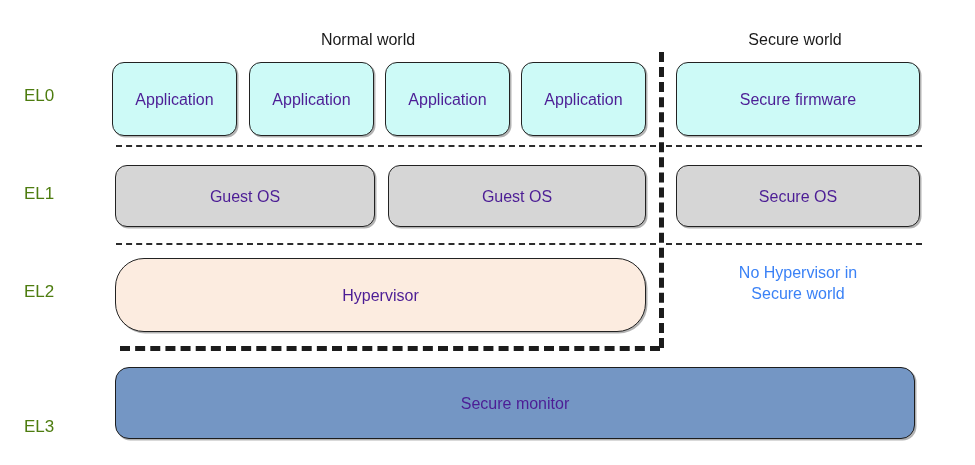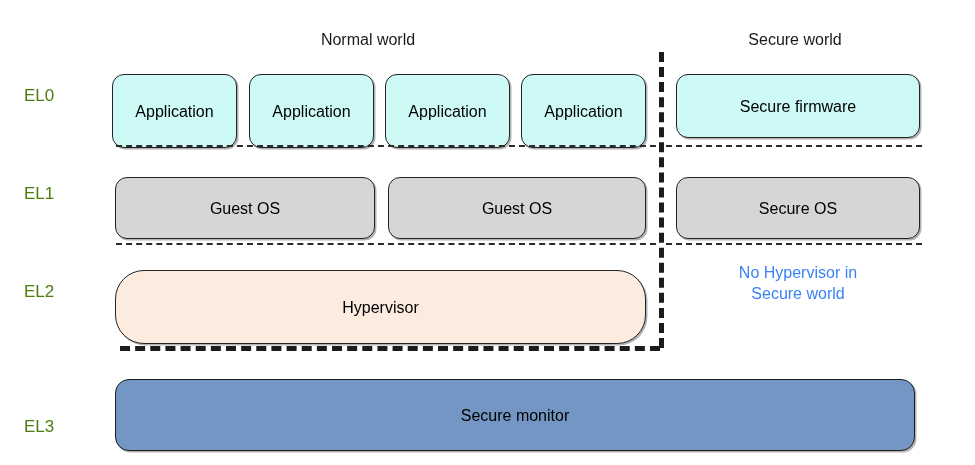--- a/index.html
+++ b/index.html
@@ -43,36 +43,35 @@
     position:absolute;
     box-sizing:border-box;
     border:1.6px solid #222222;
     border-radius:12px;
     display:flex;
     align-items:center;
     justify-content:center;
     font-size:16px;
     line-height:19px;
     text-align:center;
-    color:#000000;
+    color:#4c1d95;
     box-shadow:1.5px 1.5px 0 rgba(0,0,0,.30);
-    margin-top:12px;
   }
   .block.cyan{background:#cdfaf7;}
   .block.gray{background:#d6d6d6;}
   .block.peach{background:#fcece0;}
   .block.blue{background:#7496c4;border-color:#1d1d1d;border-radius:14px;text-align:center;}
 
   
   .app-box{top:62px;height:74px;width:125px;}
   #app-box-0{left:112px;}
   #app-box-1{left:249px;}
   #app-box-2{left:385px;}
   #app-box-3{left:521px;}
-  #secure-firmware-box{left:676px;top:62px;width:244px;height:64px;}
+  #secure-firmware-box{left:676px;top:62px;width:244px;height:74px;}
 
   
   .os-box{top:165px;height:62px;}
   #guest-os-box-0{left:115px;width:260px;}
   #guest-os-box-1{left:388px;width:258px;}
   #trusted-os-box{left:676px;width:244px;}
 
   
   #hypervisor-box{left:115px;top:258px;width:531px;height:74px;border-radius:29px;}
 

